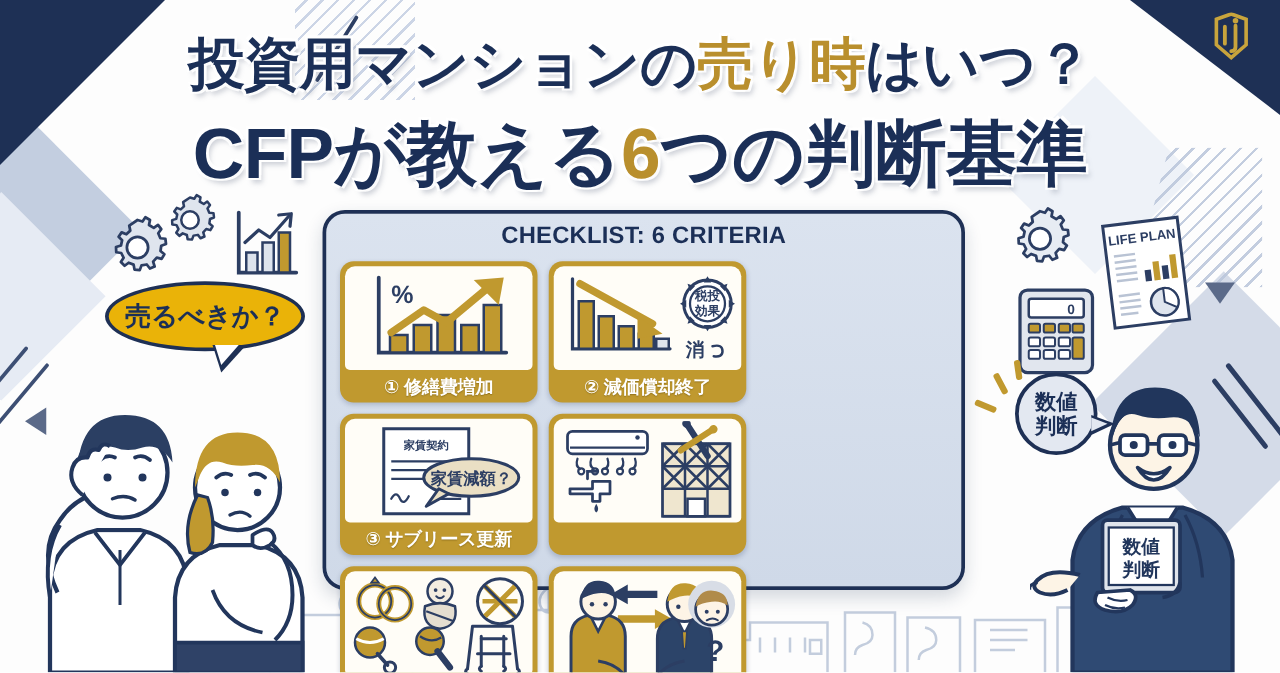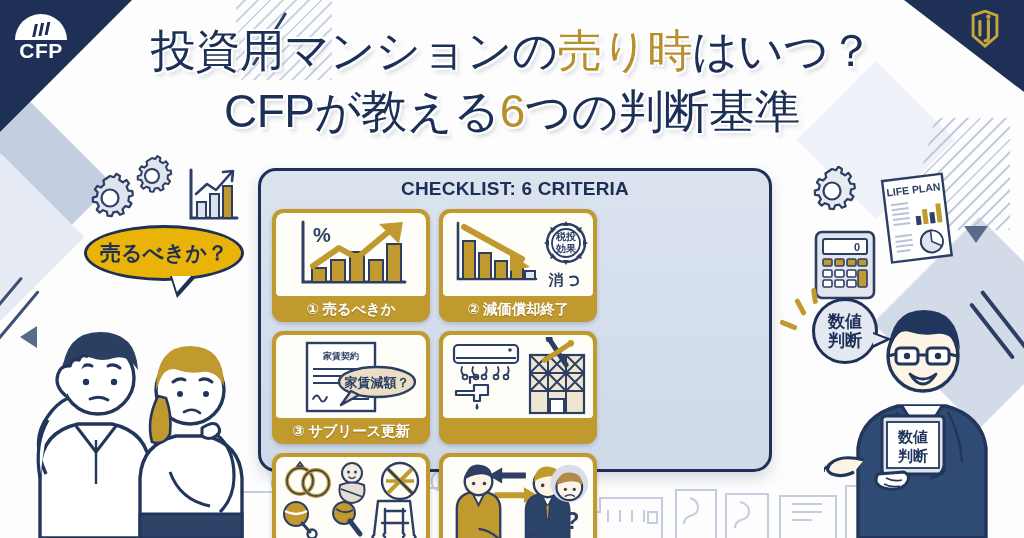--- a/index.html
+++ b/index.html
@@ -60,27 +60,27 @@
     position: absolute; left: 236px; top: -16px; width: 96px; height: 96px;
     background: repeating-linear-gradient(-45deg, #ccd5e6 0 2px, transparent 2px 9px);
   }
 
   
   .city { position: absolute; left: 0; bottom: 0; width: 1024px; height: 86px; }
 
   
   .title-wrap { position: absolute; left: 0; top: 24px; width: 1024px; text-align: center; z-index: 14; }
   .title-line {
-    font-weight: 400; color: #1b2f57; letter-spacing: -0.5px;
+    font-weight: 700; color: #1b2f57; letter-spacing: -0.5px;
     text-shadow: 2px 2px 0 rgba(255,255,255,.9), -2px -2px 0 rgba(255,255,255,.9),
                  2px -2px 0 rgba(255,255,255,.9), -2px 2px 0 rgba(255,255,255,.9),
                  3px 4px 4px rgba(120,130,150,.35);
   }
   .title-line.l1 { font-size: 45px; line-height: 54px; }
-  .title-line.l2 { font-size: 46px; line-height: 54px; margin-top: 6px; }
+  .title-line.l2 { font-size: 57px; line-height: 54px; margin-top: 18px; }
   .gold { color: #b98f2d; }
 
   
   .panel {
     position: absolute; left: 258px; top: 168px; width: 514px; height: 304px;
     background: linear-gradient(180deg,#dbe3ef 0%, #cfd9e8 100%);
     border: 3px solid #1e3055; border-radius: 18px; z-index: 10;
     box-shadow: 0 6px 14px rgba(30,48,85,.18);
   }
   .panel-title {
@@ -175,26 +175,20 @@
     <div class="slash" style="right:14px; top:282px; width:4px; height:86px; transform:rotate(-38deg); background:#2c3e63;"></div>
     <div class="slash" style="right:30px; top:296px; width:4px; height:70px; transform:rotate(-38deg); background:#2c3e63;"></div>
 
     <div class="tri" style="left:20px; top:326px; border-top:11px solid transparent; border-bottom:11px solid transparent; border-right:17px solid #5b6a89;"></div>
     <div class="tri" style="right:36px; top:226px; border-left:12px solid transparent; border-right:12px solid transparent; border-top:17px solid #5b6a89;"></div>
 
     <div class="corner-tl"></div>
     <div class="corner-tr"></div>
   </div>
 
-  <div class="cfp-logo">
-    <div class="cfp-dome">
-        <i></i>
-      </div>
-    <div class="cfp-word">CFP</div>
-  </div>
 
   <svg class="tr-logo" viewBox="0 0 40 44">
     <path d="M6 6 L20 1 L34 6 L34 30 L20 42 L6 30 Z" fill="none" stroke="#c8a43c" stroke-width="3.4"></path>
     <path d="M14 13 L14 29" stroke="#c8a43c" stroke-width="3.6" stroke-linecap="round"></path>
     <path d="M24 12 L24 32 Q24 36 20 36" stroke="#c8a43c" stroke-width="3.6" fill="none" stroke-linecap="round"></path>
     <circle cx="24" cy="7.5" r="2.6" fill="#c8a43c"></circle>
   </svg>
 
   <svg class="city" viewBox="0 0 1024 86" preserveAspectRatio="none">
     <g fill="none" stroke="#c3cddd" stroke-width="2">
@@ -307,21 +301,21 @@
             <text x="32" y="26" font-family="Liberation Sans, sans-serif" font-size="20" font-weight="700" fill="#2c3e63">%</text>
             <rect x="31" y="52" width="14" height="14" fill="#c0992f" stroke="#2c3e63" stroke-width="2"></rect>
             <rect x="50" y="44" width="14" height="22" fill="#c0992f" stroke="#2c3e63" stroke-width="2"></rect>
             <rect x="69" y="36" width="14" height="30" fill="#c0992f" stroke="#2c3e63" stroke-width="2"></rect>
             <rect x="88" y="44" width="14" height="22" fill="#c0992f" stroke="#2c3e63" stroke-width="2"></rect>
             <rect x="106" y="28" width="14" height="38" fill="#c0992f" stroke="#2c3e63" stroke-width="2"></rect>
             <path d="M32 50 L58 32 L76 42 L112 12" stroke="#c0992f" stroke-width="6" fill="none" stroke-linecap="round" stroke-linejoin="round"></path>
             <path d="M98 8 L122 6 L118 28 Z" fill="#c0992f"></path>
           </svg>
         </div>
-        <div class="card-label">① 売るべきか</div>
+        <div class="card-label">① 修繕費増加</div>
       </div>
 
       <div class="card">
         <div class="card-art">
           <svg width="148" height="80" viewBox="0 0 148 80">
             <path d="M14 8 L14 64 L92 64" stroke="#2c3e63" stroke-width="2.6" fill="none" stroke-linecap="round"></path>
             <rect x="19" y="26" width="12" height="38" fill="#c0992f" stroke="#2c3e63" stroke-width="2"></rect>
             <rect x="35" y="38" width="12" height="26" fill="#c0992f" stroke="#2c3e63" stroke-width="2"></rect>
             <rect x="51" y="46" width="12" height="18" fill="#c0992f" stroke="#2c3e63" stroke-width="2"></rect>
             <rect x="67" y="52" width="12" height="12" fill="#c0992f" stroke="#2c3e63" stroke-width="2"></rect>

